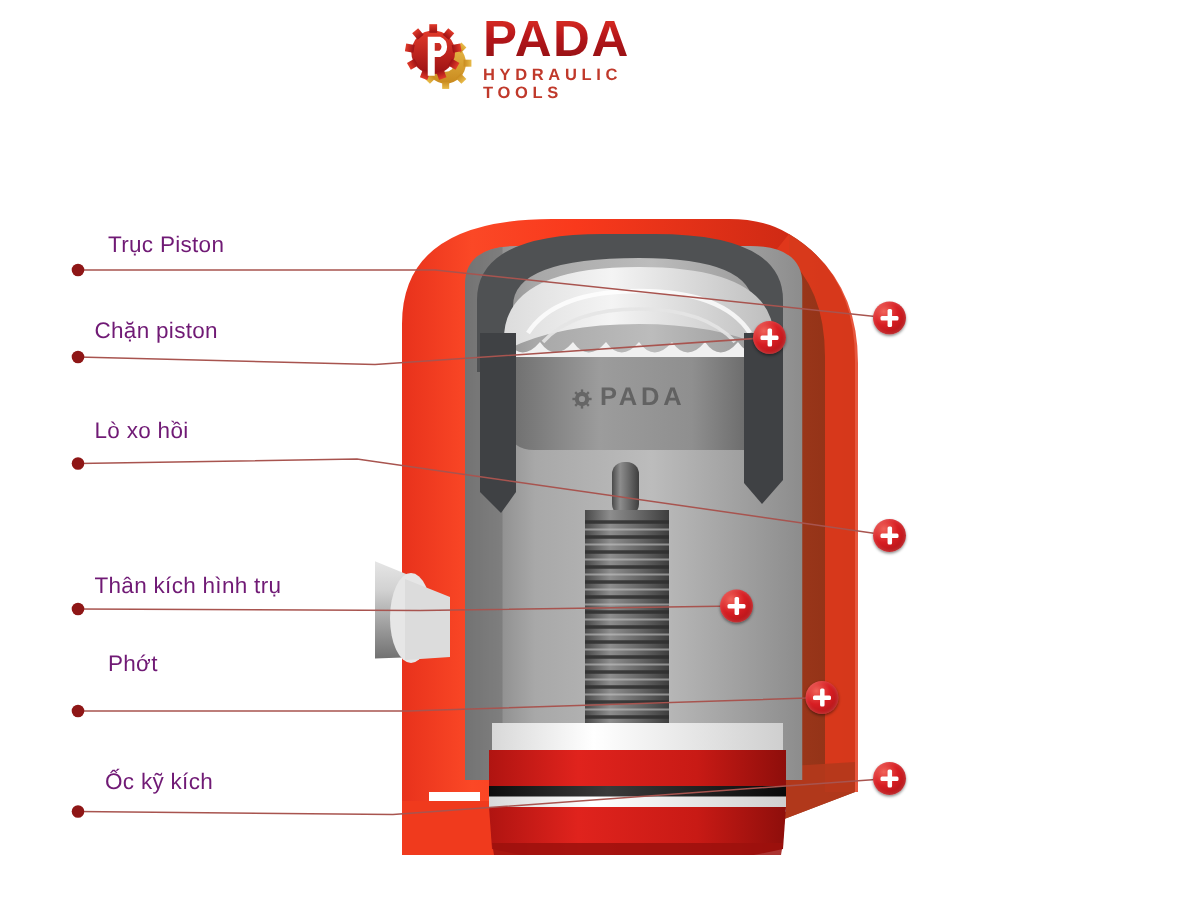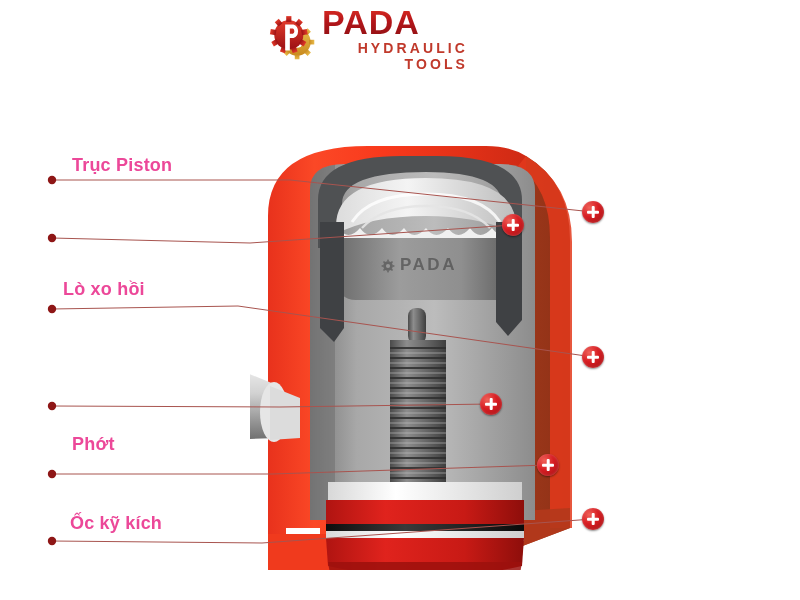--- a/index.html
+++ b/index.html
@@ -47,35 +47,35 @@
     letter-spacing: 1px;
     line-height: 0.95;
     color: #b01b1b;
     background: linear-gradient(180deg, #e03024 0%, #b5161a 45%, #8d1013 100%);
     -webkit-background-clip: text;
     background-clip: text;
     -webkit-text-fill-color: transparent;
   }
   #logo-sub {
     font-family: "Liberation Sans", sans-serif;
-    font-size: 14px;
+    font-size: 11px;
     font-weight: bold;
     letter-spacing: 3.1px;
     color: #c0392b;
     margin-top: 1px;
-    text-align: right;
+    text-align: left;
   }
 
   
   .label {
     position: absolute;
     font-family: "Liberation Sans", sans-serif;
-    font-weight: bold;
-    font-size: 18px;
-    color: #ec4899;
+    font-weight: normal;
+    font-size: 15px;
+    color: #701a75;
     white-space: nowrap;
     letter-spacing: 0.2px;
   }
 
   
   #leaders {
     position: absolute;
     left: 0; top: 0;
     width: 800px; height: 600px;
     pointer-events: none;
@@ -377,21 +377,23 @@
       <circle cx="52" cy="180" r="4.2"></circle>
       <circle cx="52" cy="238" r="4.2"></circle>
       <circle cx="52" cy="309" r="4.2"></circle>
       <circle cx="52" cy="406" r="4.2"></circle>
       <circle cx="52" cy="474" r="4.2"></circle>
       <circle cx="52" cy="541" r="4.2"></circle>
     </g>
   </svg>
 
   <div class="label" style="left:72px;  top:155px;">Trục Piston</div>
+  <div class="label" style="left:63px;  top:212px;">Chặn piston</div>
   <div class="label" style="left:63px;  top:279px;">Lò xo hồi</div>
+  <div class="label" style="left:63px;  top:382px;">Thân kích hình trụ</div>
   <div class="label" style="left:72px;  top:434px;">Phớt</div>
   <div class="label" style="left:70px;  top:513px;">Ốc kỹ kích</div>
 
   <div class="marker" style="left:593px; top:212px;"></div>
   <div class="marker" style="left:513px; top:225px;"></div>
   <div class="marker" style="left:593px; top:357px;"></div>
   <div class="marker" style="left:491px; top:404px;"></div>
   <div class="marker" style="left:548px; top:465px;"></div>
   <div class="marker" style="left:593px; top:519px;"></div>
 

